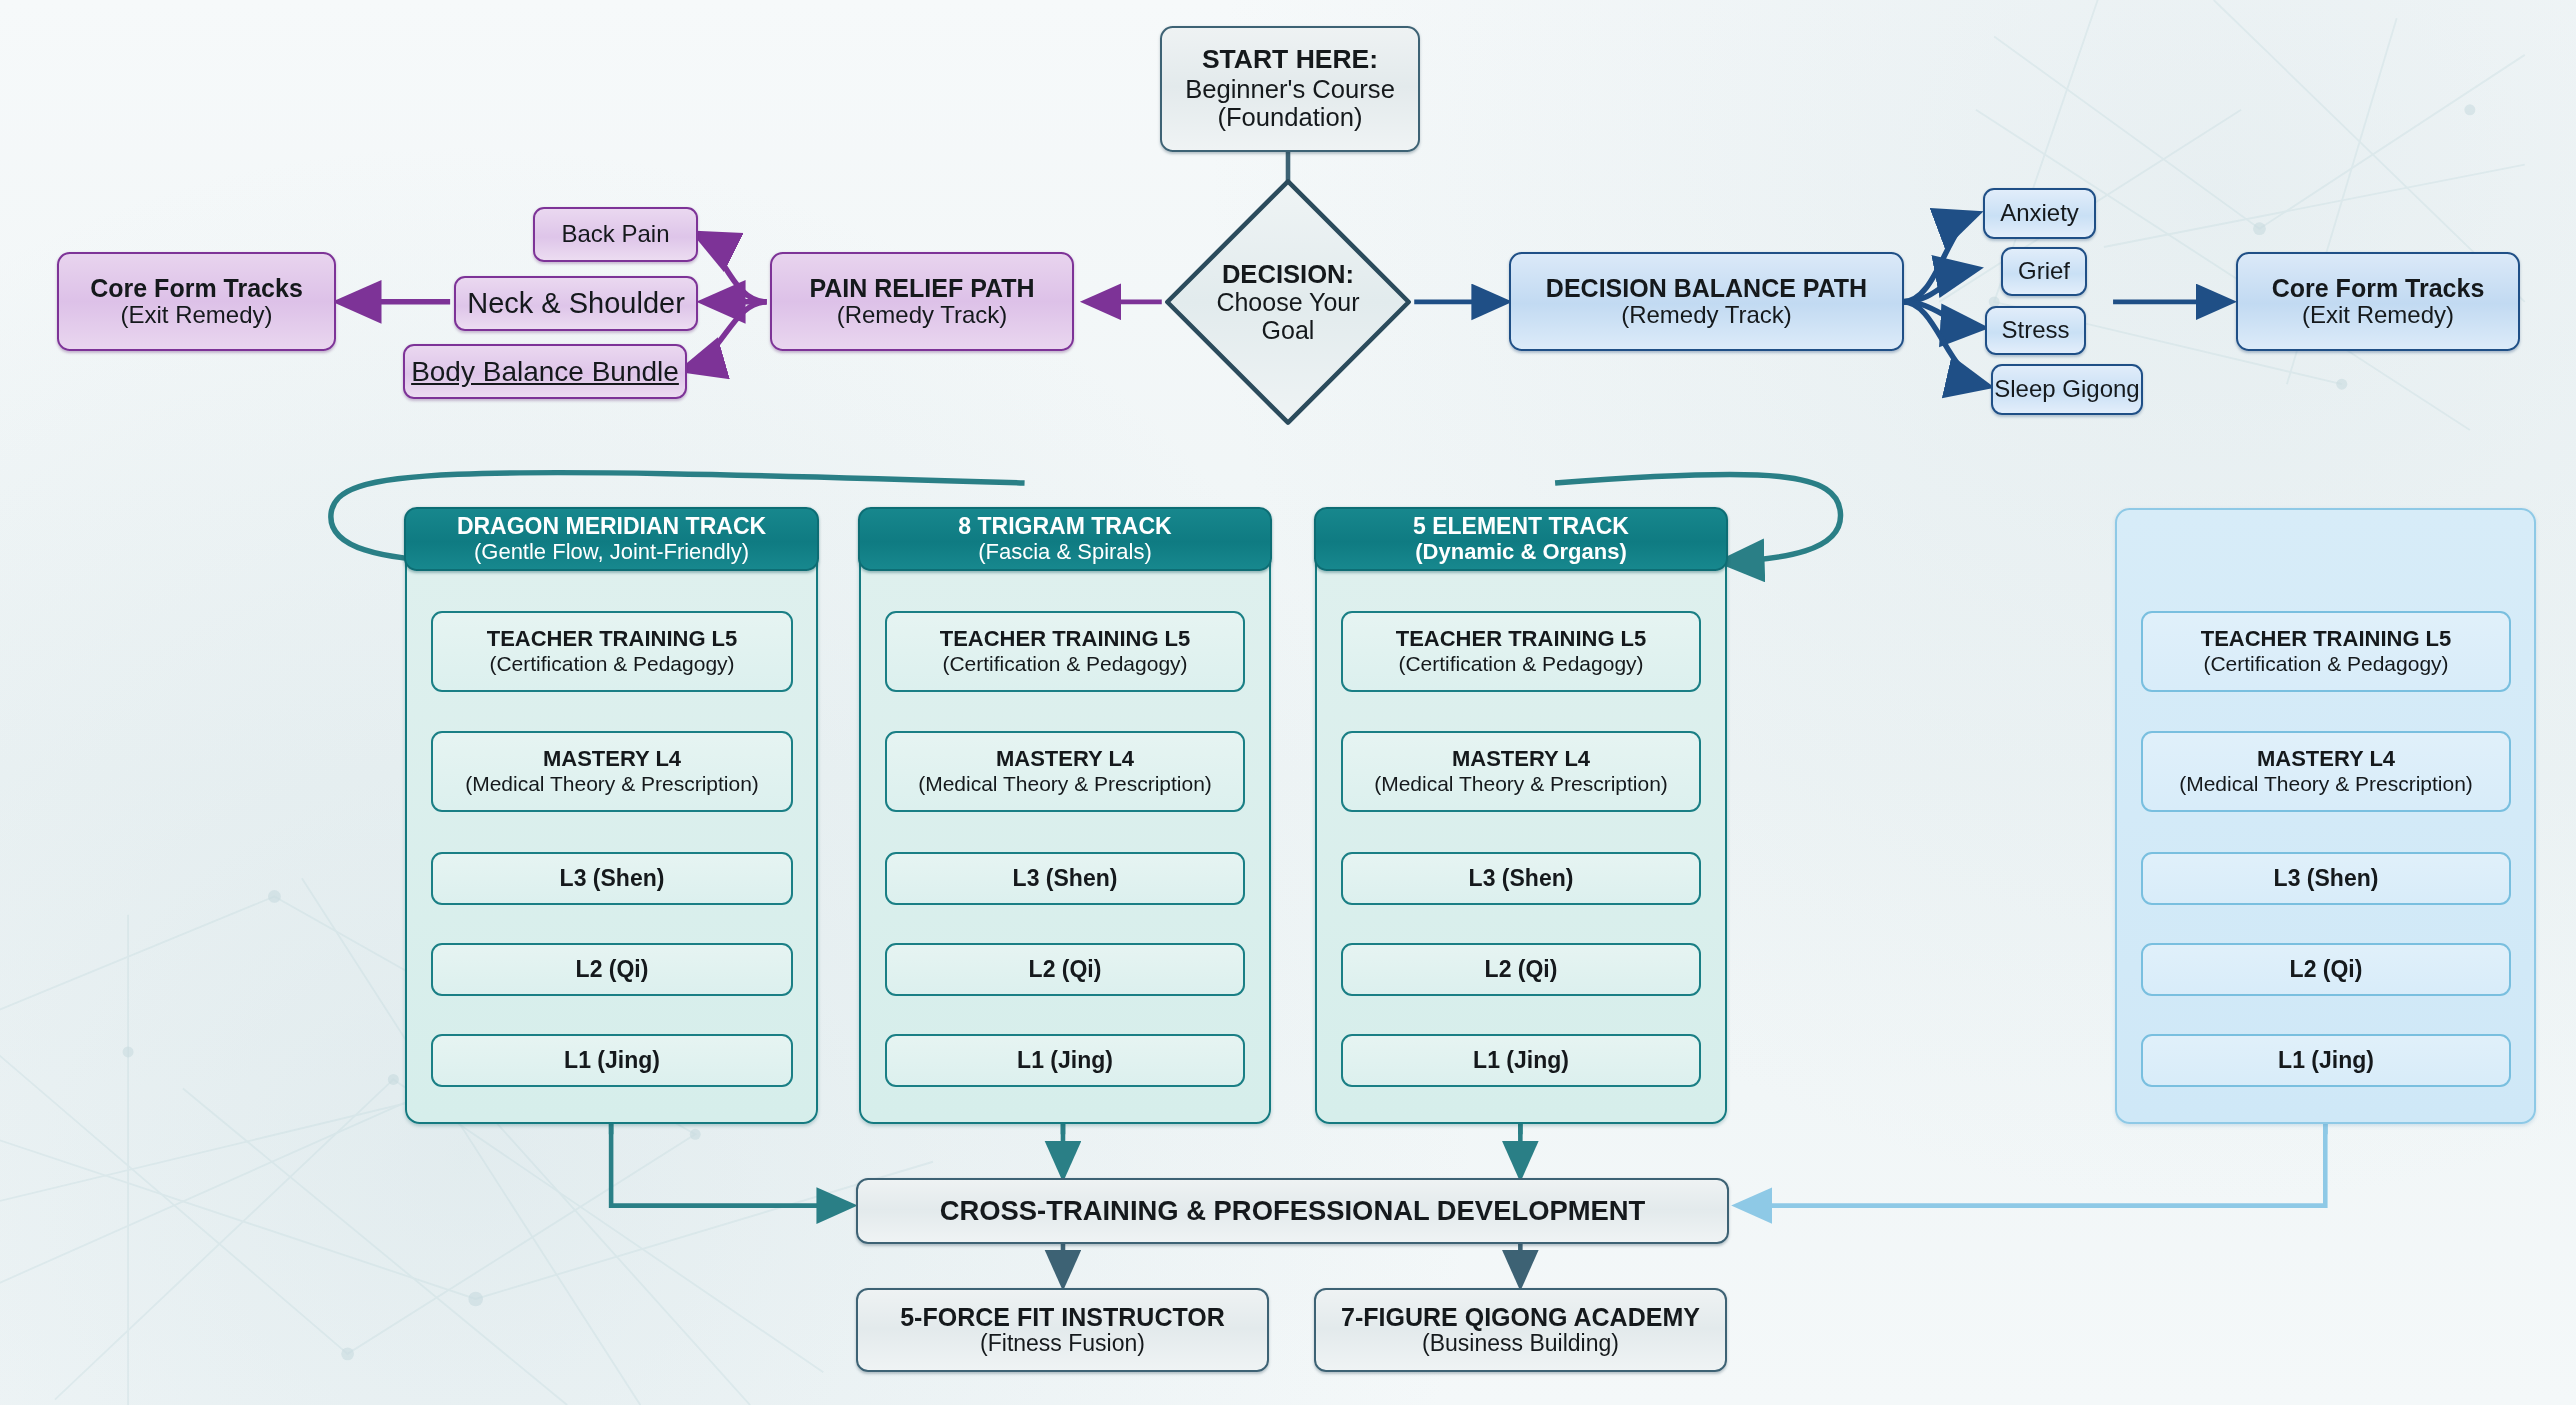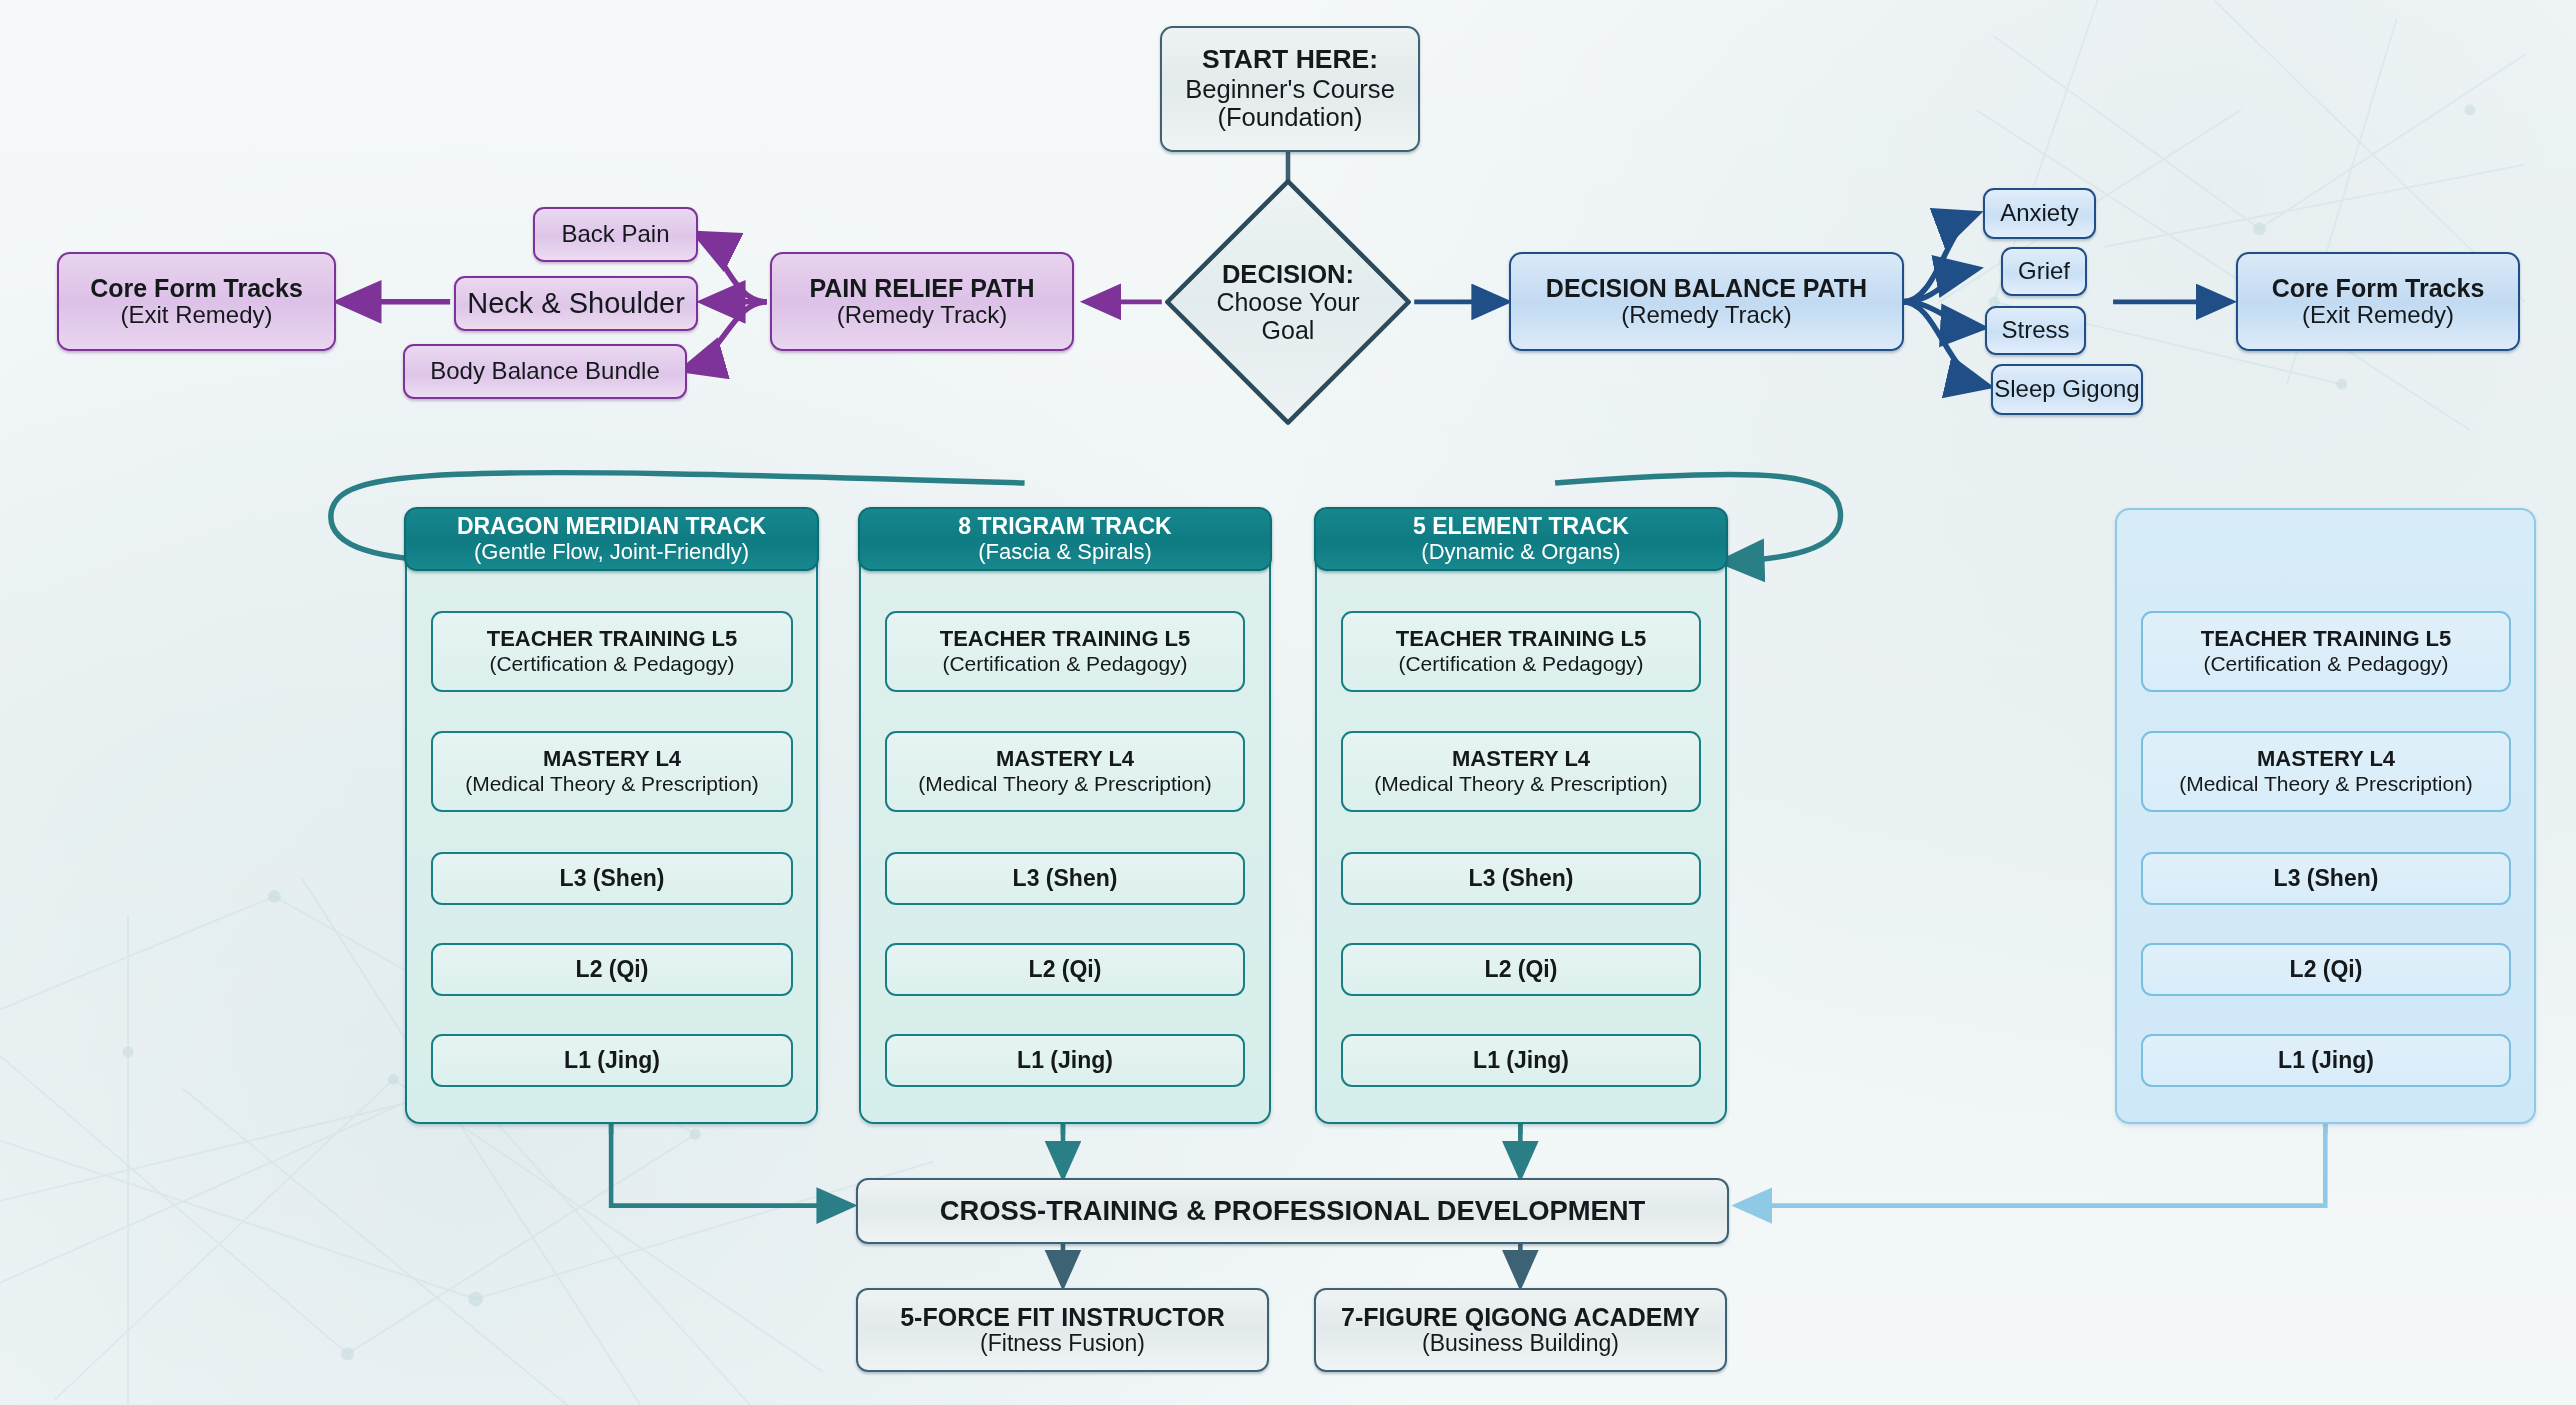--- a/index.html
+++ b/index.html
@@ -251,21 +251,21 @@
       <div class="t2" style="font-size:24px;">(Remedy Track)</div>
     </div>
 
     <div class="node n-purple-sm" style="left:533px;top:207px;width:165px;height:55px;">
       <div class="t2" style="font-size:24px;">Back Pain</div>
     </div>
     <div class="node n-purple-sm" style="left:454px;top:276px;width:244px;height:55px;">
       <div class="t2" style="font-size:29px;">Neck &amp; Shoulder</div>
     </div>
     <div class="node n-purple-sm" style="left:403px;top:344px;width:284px;height:55px;">
-      <div class="t2" style="font-size:24px;">Body Balance Bundle</div>
+      <div class="t2" style="font-size:28px;text-decoration:underline;">Body Balance Bundle</div>
     </div>
 
     <div class="node n-purple" style="left:57px;top:252px;width:279px;height:99px;">
       <div class="t1" style="font-size:25px;">Core Form Tracks</div>
       <div class="t2" style="font-size:24px;">(Exit Remedy)</div>
     </div>
 
     <div class="node n-blue" style="left:1509px;top:252px;width:395px;height:99px;">
       <div class="t1" style="font-size:25px;">DECISION BALANCE PATH</div>
       <div class="t2" style="font-size:24px;">(Remedy Track)</div>
@@ -334,21 +334,21 @@
         <div class="t1" style="font-size:23px;">L2 (Qi)</div>
       </div>
       <div class="lvl" style="left:24px;top:524px;width:360px;height:53px;">
         <div class="t1" style="font-size:23px;">L1 (Jing)</div>
       </div>
     </div>
 
     <div class="track" style="left:1315px;top:508px;width:412px;height:616px;">
       <div class="track-hd">
         <div class="t1" style="font-size:23px;">5 ELEMENT TRACK</div>
-        <div class="t2" style="font-size:22px;">(Dynamic &amp; Organs)</div>
+        <div class="t2" style="font-size:22px;font-weight:bold;">(Dynamic &amp; Organs)</div>
       </div>
       <div class="lvl" style="left:24px;top:101px;width:360px;height:81px;">
         <div class="t1" style="font-size:22px;">TEACHER TRAINING L5</div>
         <div class="t2" style="font-size:21px;">(Certification &amp; Pedagogy)</div>
       </div>
       <div class="lvl" style="left:24px;top:221px;width:360px;height:81px;">
         <div class="t1" style="font-size:22px;">MASTERY L4</div>
         <div class="t2" style="font-size:21px;">(Medical Theory &amp; Prescription)</div>
       </div>
       <div class="lvl" style="left:24px;top:342px;width:360px;height:53px;">

